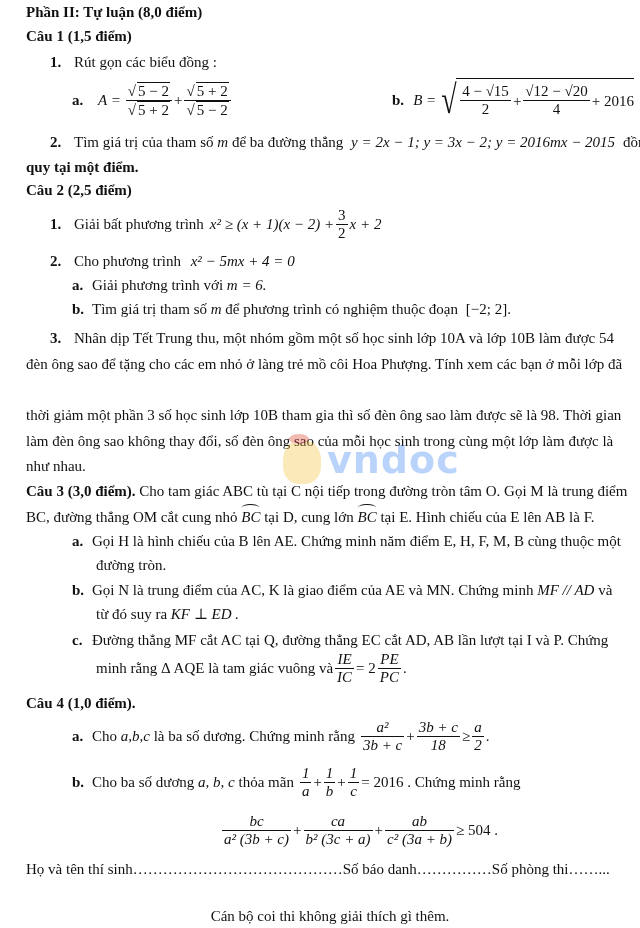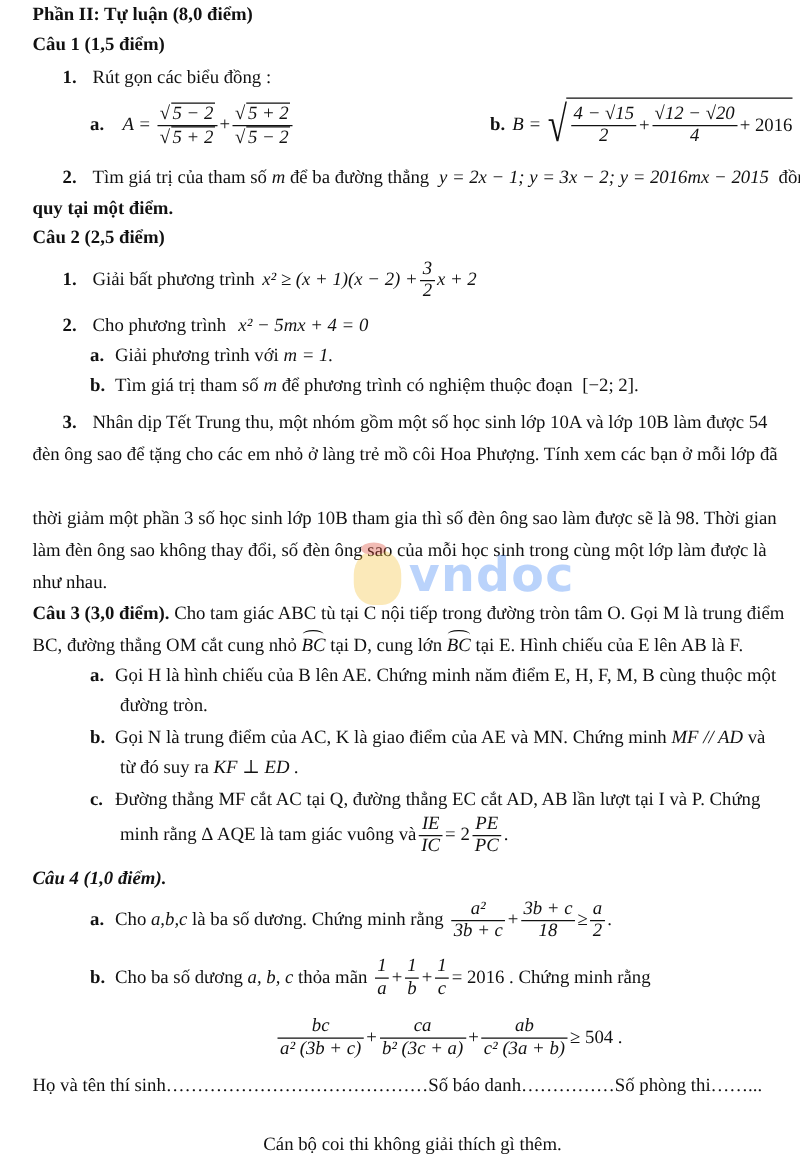--- a/index.html
+++ b/index.html
@@ -5,21 +5,21 @@
   html, body { margin:0; padding:0; background:#ffffff; }
   body { width:640px; height:928px; overflow:hidden; position:relative;
          font-family:"Liberation Serif", "DejaVu Serif", serif; color:#111; font-size:15px; }
   .page { position:absolute; left:0; top:0; width:620px; height:928px;margin-left:20px; }
   .line { position:absolute; left:6px; right:6px; white-space:nowrap; line-height:20px; }
   .b { font-weight:bold; }
   .i { font-style:italic; }
   .num { display:inline-block; font-weight:bold; width:24px; }
   .sub { display:inline-block; font-weight:bold; width:20px; }
   .frac { display:inline-block; vertical-align:middle; text-align:center; margin:0 2px; }
-  .frac > span { display:block; line-height:17px; padding:0 2px;font-style:italic; }
+  .frac > span { display:block; line-height:17px; padding:0 2px; }
   .frac > span.den { border-top:1px solid #111; }
   .sqrt { display:inline-block; border-top:1px solid #111; padding:0 1px; margin-left:1px; }
   .sq::before { content:"√"; }
   .bigsqrt { display:inline-flex; align-items:stretch; vertical-align:middle; }
   .bigsqrt .rad { font-size:40px; line-height:44px; transform:scaleX(0.7); margin-right:-4px; }
   .bigsqrt .body { border-top:1px solid #111; display:inline-flex; align-items:center; padding-left:2px; }
   .arc { position:relative; display:inline-block; font-style:italic; }
   .arc::before { content:""; position:absolute; left:1px; right:1px; top:-3px; height:6px;
                  border-top:1px solid #111; border-radius:50% 50% 0 0; }
   .watermark { position:absolute; left:255px; top:440px; width:200px; height:45px; opacity:0.35; pointer-events:none; }
@@ -95,21 +95,21 @@
       </span>
     <span class="i">x + 2</span>
   </div>
 
   <div class="line" style="top:251px; left:30px;">
     <span class="num">2.</span><span>Cho phương trình</span>
     <span class="i" style="margin-left:6px;">x² − 5mx + 4 = 0</span>
   </div>
   <div class="line" style="top:275px; left:52px;">
     <span class="sub">a.</span><span>Giải phương trình với</span>
-    <span class="i">m = 1.</span>
+    <span class="i">m = 6.</span>
   </div>
   <div class="line" style="top:299px; left:52px;">
     <span class="sub">b.</span><span>Tìm giá trị tham số</span>
     <span class="i">m</span>
     <span>để phương trình có nghiệm thuộc đoạn</span>
     <span style="margin-left:4px;">[−2; 2].</span>
   </div>
 
   <div class="line" style="top:328px; left:30px;">
     <span class="num">3.</span><span>Nhân dịp Tết Trung thu, một nhóm gồm một số học sinh  lớp 10A và  lớp 10B làm được 54</span>
@@ -159,21 +159,21 @@
         <span class="den">IC</span>
       </span>
     <span>= 2</span>
     <span class="frac i">
         <span>PE</span>
         <span class="den">PC</span>
       </span>
     <span>.</span>
   </div>
 
-  <div class="line b" style="top:693px;font-style:italic;">Câu 4 (1,0 điểm).</div>
+  <div class="line b" style="top:693px;">Câu 4 (1,0 điểm).</div>
   <div class="line" style="top:716px; left:52px; height:40px; display:flex; align-items:center;">
     <span class="sub">a.</span>
     <span>Cho</span>&nbsp;<span class="i">a,b,c</span>&nbsp;<span>là ba số dương. Chứng minh rằng</span>
     <span class="frac i" style="margin-left:6px;">
         <span>a²</span>
         <span class="den">3b + c</span>
       </span>
     <span>+</span>
     <span class="frac i">
         <span>3b + c</span>

